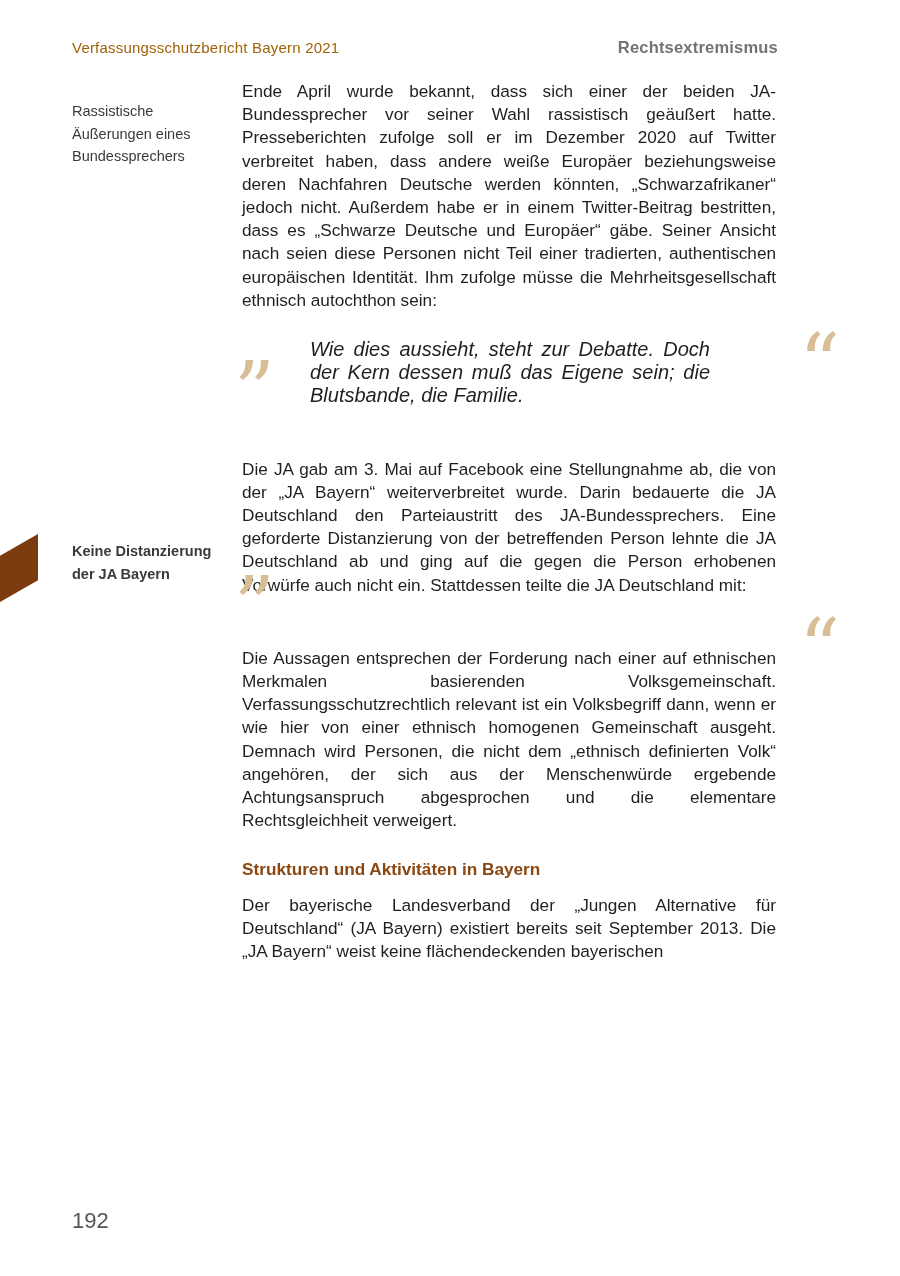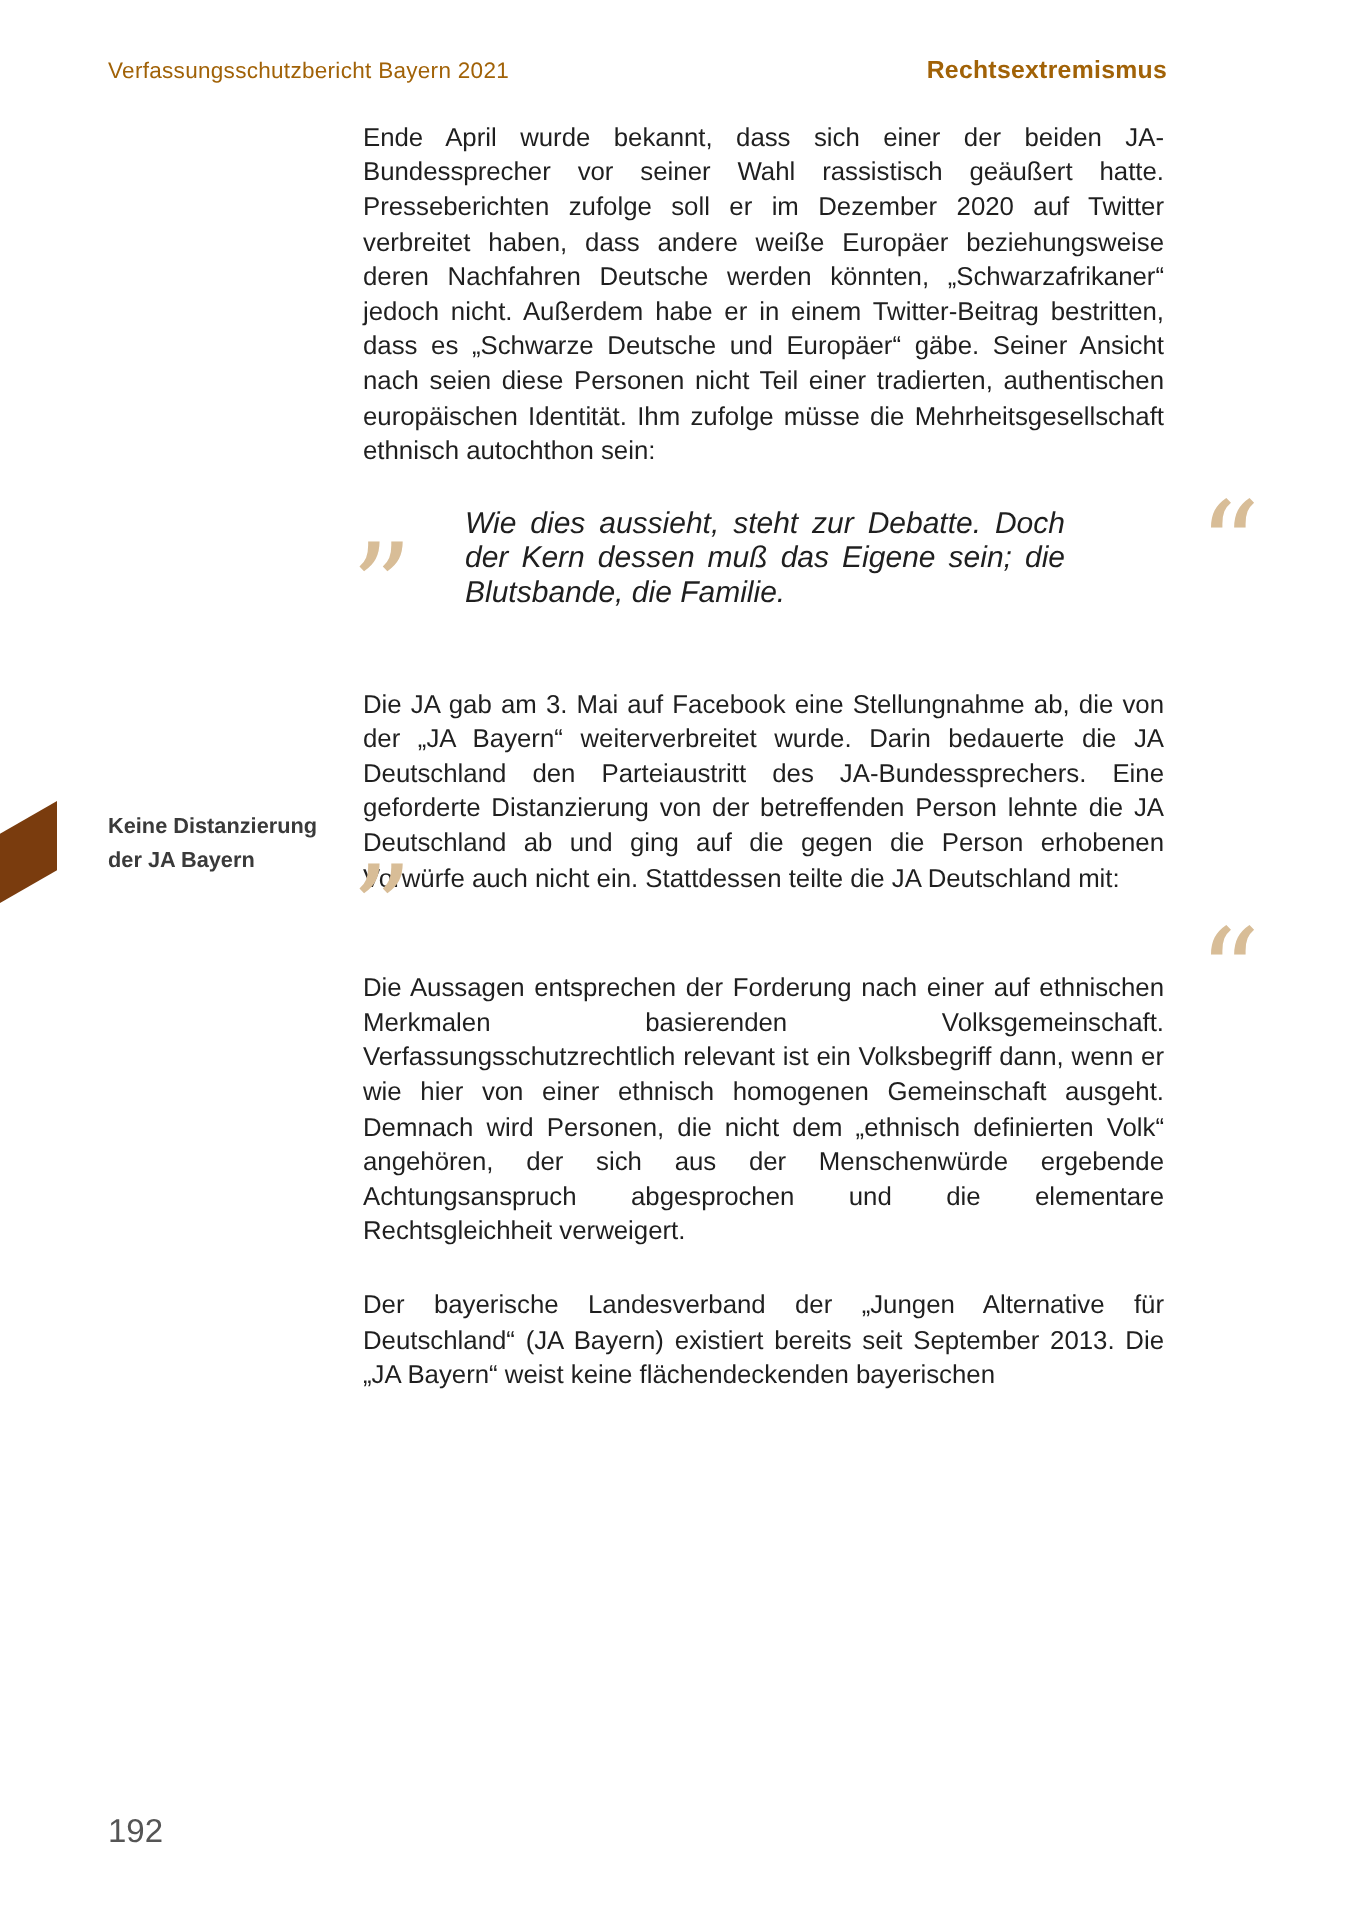--- a/index.html
+++ b/index.html
@@ -20,21 +20,21 @@
     display: flex;
     justify-content: space-between;
     align-items: baseline;
   }
   .header-left {
     color: #a16207;
     font-size: 15px;
     letter-spacing: 0.2px;
   }
   .header-right {
-    color: #a16207;
+    color: #737373;
     font-size: 16.5px;
     font-weight: bold;
     letter-spacing: 0.2px;
   }
   .margin-marker {
     position: absolute;
     left: 0;
     top: 534px;
     width: 38px;
     height: 68px;
@@ -113,20 +113,21 @@
 
 <div class="page">
 
   <div class="header">
     <span class="header-left">Verfassungsschutzbericht Bayern 2021</span>
     <span class="header-right">Rechtsextremismus</span>
   </div>
 
   <div class="margin-marker"></div>
 
+  <div class="margin-note note-1">Rassistische Äußerungen eines Bundessprechers</div>
   <div class="margin-note note-2">Keine Distanzierung der JA Bayern</div>
 
   <div class="main">
 
     <p>Ende April wurde bekannt, dass sich einer der beiden JA-Bundessprecher vor seiner Wahl rassistisch geäußert hatte. Presseberichten zufolge soll er im Dezember 2020 auf Twitter verbreitet haben, dass andere weiße Europäer beziehungsweise deren Nachfahren Deutsche werden könnten, „Schwarzafrikaner“ jedoch nicht. Außerdem habe er in einem Twitter-Beitrag bestritten, dass es „Schwarze Deutsche und Europäer“ gäbe. Seiner Ansicht nach seien diese Personen nicht Teil einer tradierten, authentischen europäischen Identität. Ihm zufolge müsse die Mehrheitsgesellschaft ethnisch autochthon sein:</p>
 
     <div class="quote">
       <span class="qmark open">“</span>
       <span class="qmark close">”</span>
       <p class="qtext">Wie dies aussieht, steht zur Debatte. Doch der Kern dessen muß das Eigene sein; die Blutsbande, die Familie.</p>
@@ -135,20 +136,21 @@
 
     <p>Die JA gab am 3. Mai auf Facebook eine Stellungnahme ab, die von der „JA Bayern“ weiterverbreitet wurde. Darin bedauerte die JA Deutschland den Parteiaustritt des JA-Bundessprechers. Eine geforderte Distanzierung von der betreffenden Person lehnte die JA Deutschland ab und ging auf die gegen die Person erhobenen Vorwürfe auch nicht ein. Stattdessen teilte die JA Deutschland mit:</p>
 
     <div class="quote">
       <span class="qmark open">“</span>
       <span class="qmark close">”</span>
     </div>
 
     <p>Die Aussagen entsprechen der Forderung nach einer auf ethnischen Merkmalen basierenden Volksgemeinschaft. Verfassungsschutzrechtlich relevant ist ein Volksbegriff dann, wenn er wie hier von einer ethnisch homogenen Gemeinschaft ausgeht. Demnach wird Personen, die nicht dem „ethnisch definierten Volk“ angehören, der sich aus der Menschenwürde ergebende Achtungsanspruch abgesprochen und die elementare Rechtsgleichheit verweigert.</p>
 
+    <h3 class="subheading">Strukturen und Aktivitäten in Bayern</h3>
 
     <p class="after-heading">Der bayerische Landesverband der „Jungen Alternative für Deutschland“ (JA Bayern) existiert bereits seit September 2013. Die „JA Bayern“ weist keine flächendeckenden bayerischen</p>
 
   </div>
 
   <div class="page-number">192</div>
 
 </div>
 
 </body></html>

